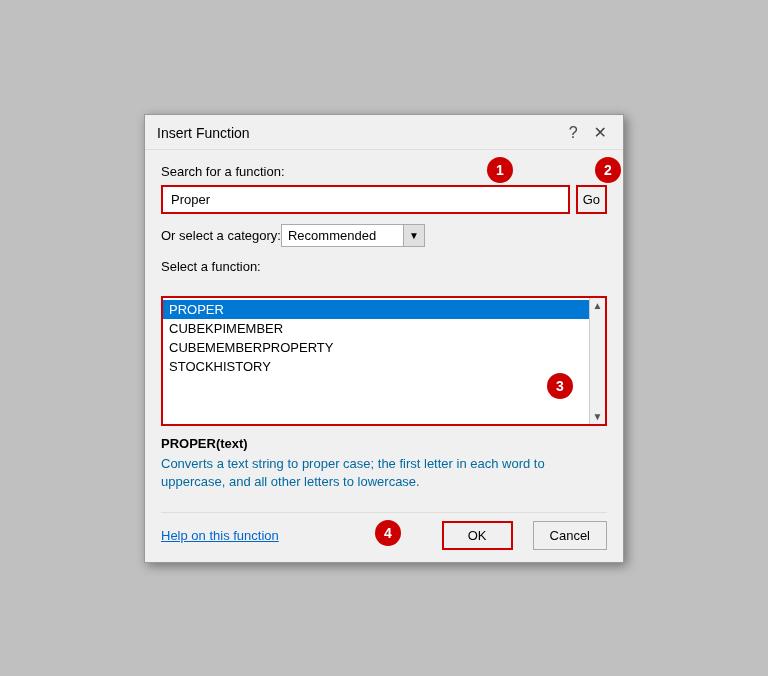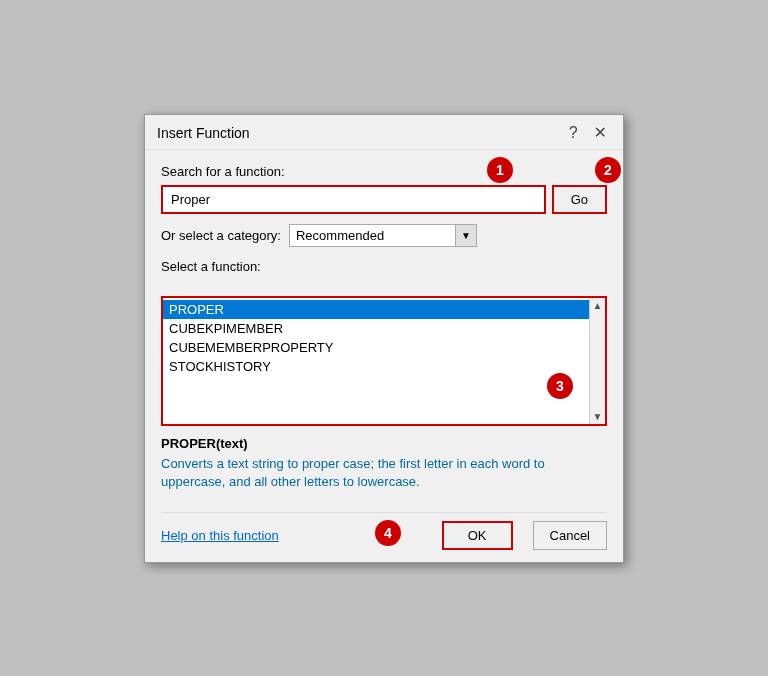--- a/index.html
+++ b/index.html
@@ -77,51 +77,50 @@
       border: 2px solid #cc0000;
       padding: 5px 8px;
       font-size: 13px;
       outline: none;
       background: #fff;
     }
 
     .go-button {
       border: 2px solid #cc0000;
       background: #f0f0f0;
-      padding: 5px 17px;
+      padding: 5px 5px;
       font-size: 13px;
       cursor: pointer;
       white-space: nowrap;
     }
 
     .category-row {
       display: flex;
       align-items: center;
-      gap: 8px;
       margin-bottom: 12px;
     }
 
     .category-label {
       font-size: 13px;
       color: #000;
       white-space: nowrap;
     }
 
     .category-wrapper {
       position: relative;
       display: inline-flex;
       align-items: center;
     }
 
     .category-wrapper select {
       border: 1px solid #aaa;
       background: #fff;
       padding: 3px 24px 3px 6px;
       font-size: 13px;
-      width: 188px;
+      width: 144px;
       cursor: pointer;
       appearance: none;
       -webkit-appearance: none;
     }
 
     .dropdown-arrow {
       position: absolute;
       right: 0;
       top: 0;
       bottom: 0;

